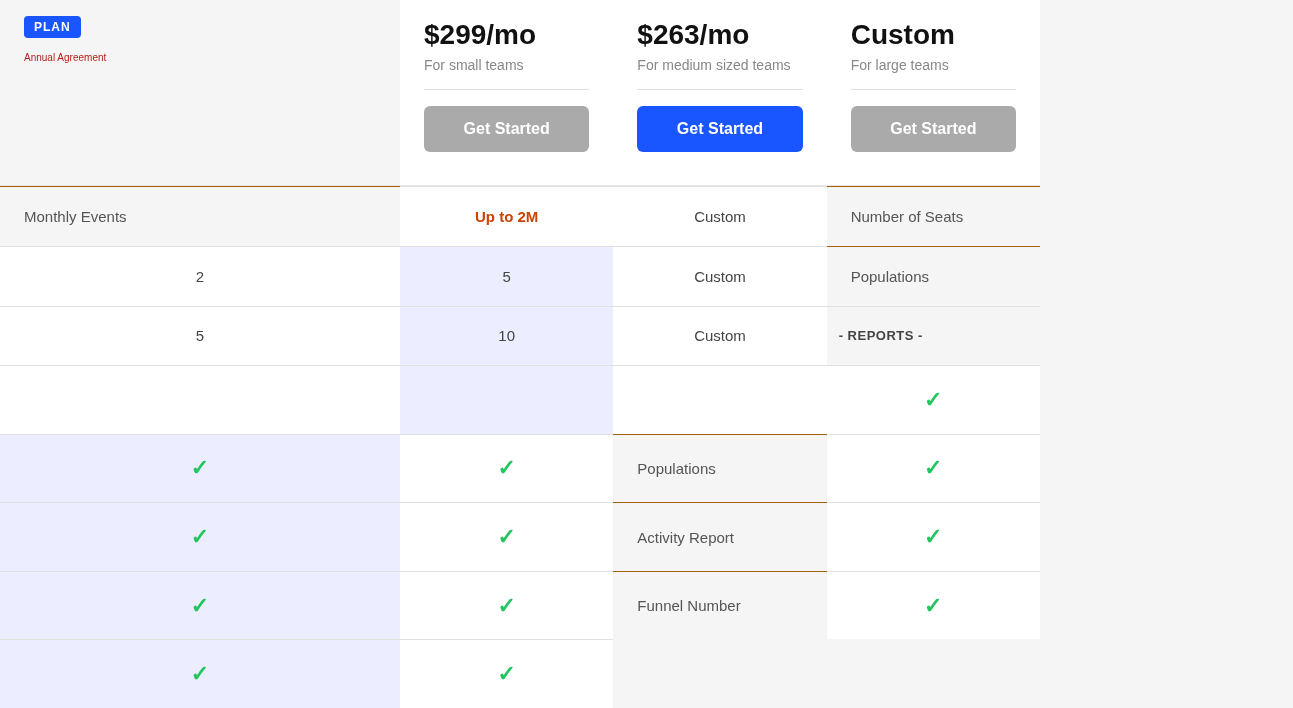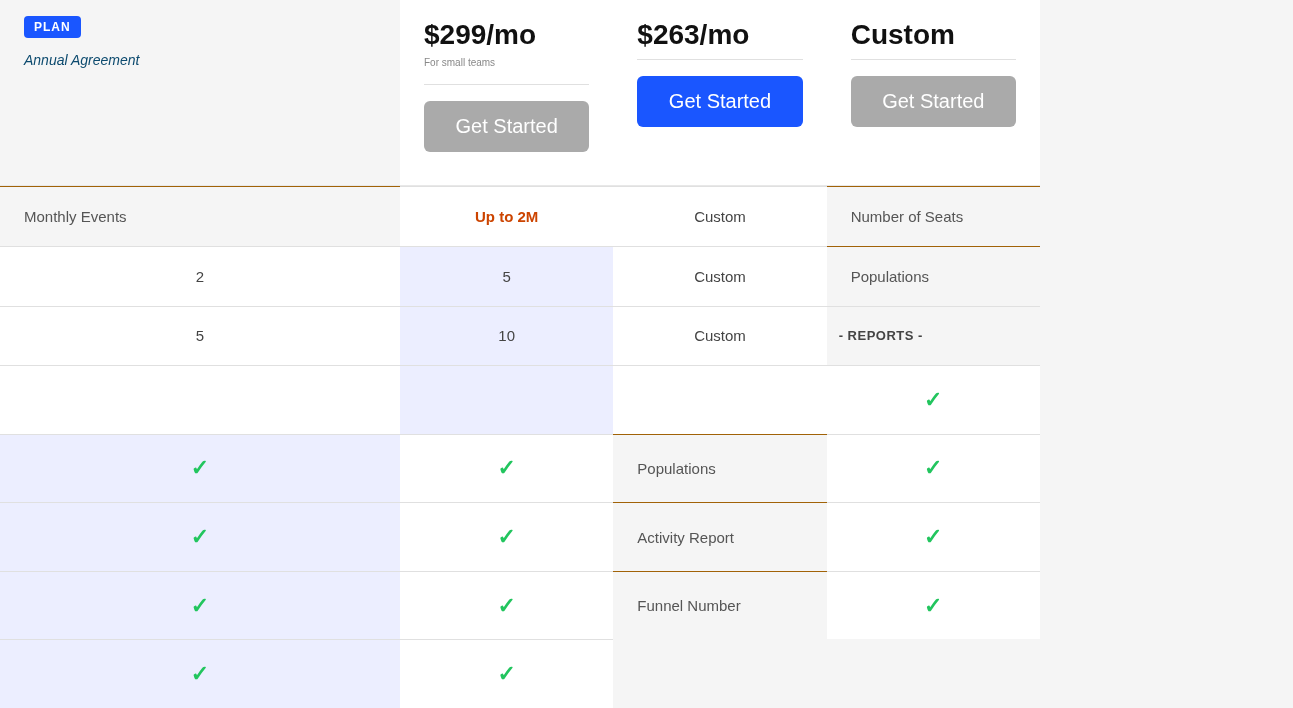--- a/index.html
+++ b/index.html
@@ -56,57 +56,56 @@
     .radio-circle {
       width: 28px;
       height: 28px;
       border: 2px solid #333;
       border-radius: 50%;
       display: inline-block;
       flex-shrink: 0;
     }
 
     .annual-text {
-      color: #0c4a6e;
-      font-size: 14px;
+      color: #b91c1c;
+      font-size: 10px;
       margin-top: 6px;
-      font-style: italic;
     }
 
     .price-header {
       text-align: left;
     }
 
     .price-amount {
       font-size: 28px;
       font-weight: 700;
       color: #111;
       line-height: 1.1;
     }
 
     .price-subtitle {
       color: #888;
-      font-size: 10px;
+      font-size: 14px;
       margin-top: 6px;
       margin-bottom: 16px;
     }
 
     .divider-line {
       border: none;
       border-top: 1px solid #e0e0e0;
       margin: 8px 0 16px;
     }
 
     .get-started-btn {
       width: 100%;
       padding: 14px;
       border: none;
       border-radius: 6px;
-      font-size: 20px;
-      font-weight: 400;
+      font-size: 16px;
+      font-weight: 700;
       cursor: pointer;
     }
 
     .btn-gray {
       background: #aaa;
       color: white;
     }
 
     .btn-blue {
       background: #1a56ff;
@@ -188,26 +187,28 @@
 
   <div class="col-header price-header">
     <div class="price-amount">$299/mo</div>
     <div class="price-subtitle">For small teams</div>
     <hr class="divider-line">
     <button class="get-started-btn btn-gray">Get Started</button>
   </div>
 
   <div class="col-header price-header">
     <div class="price-amount">$263/mo</div>
+    <div class="price-subtitle">For medium sized teams</div>
     <hr class="divider-line">
     <button class="get-started-btn btn-blue">Get Started</button>
   </div>
 
   <div class="col-header price-header">
     <div class="price-amount">Custom</div>
+    <div class="price-subtitle">For large teams</div>
     <hr class="divider-line">
     <button class="get-started-btn btn-gray">Get Started</button>
   </div>
 
   <div class="feature-label-cell">
     <span class="feature-label">Monthly Events</span>
   </div>
   <div class="value-cell">
     <span class="value-orange">Up to 2M</span>
   </div>

